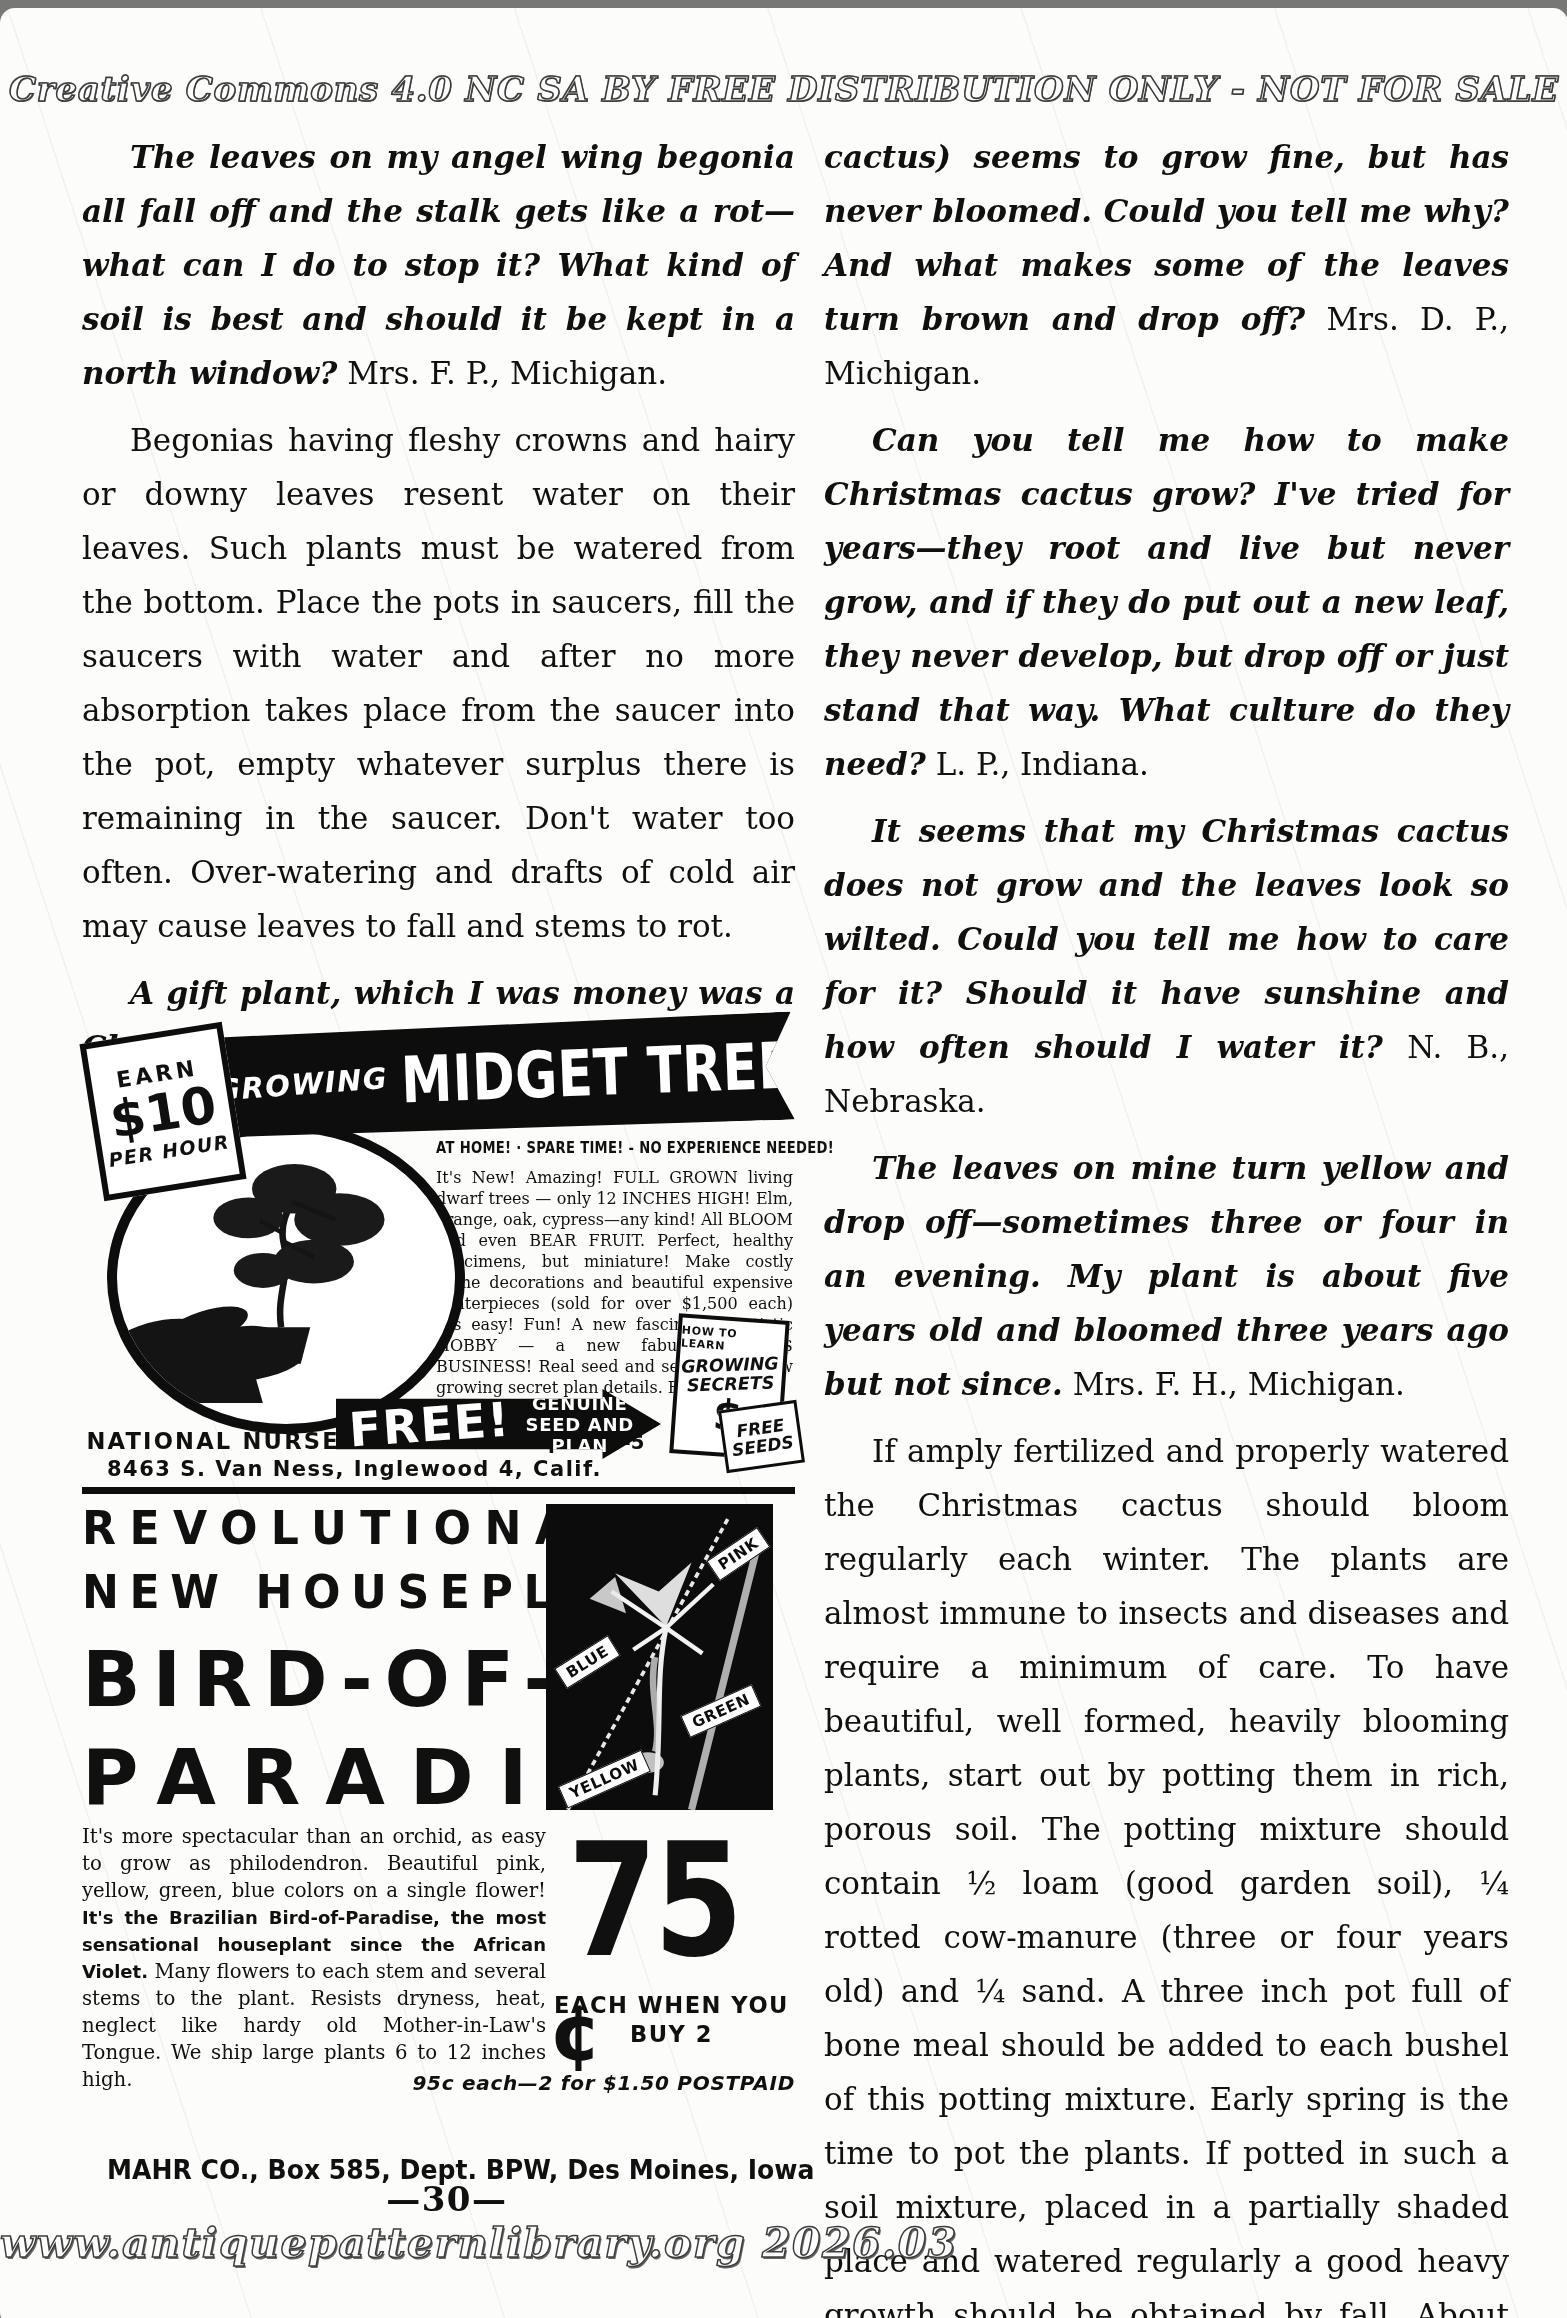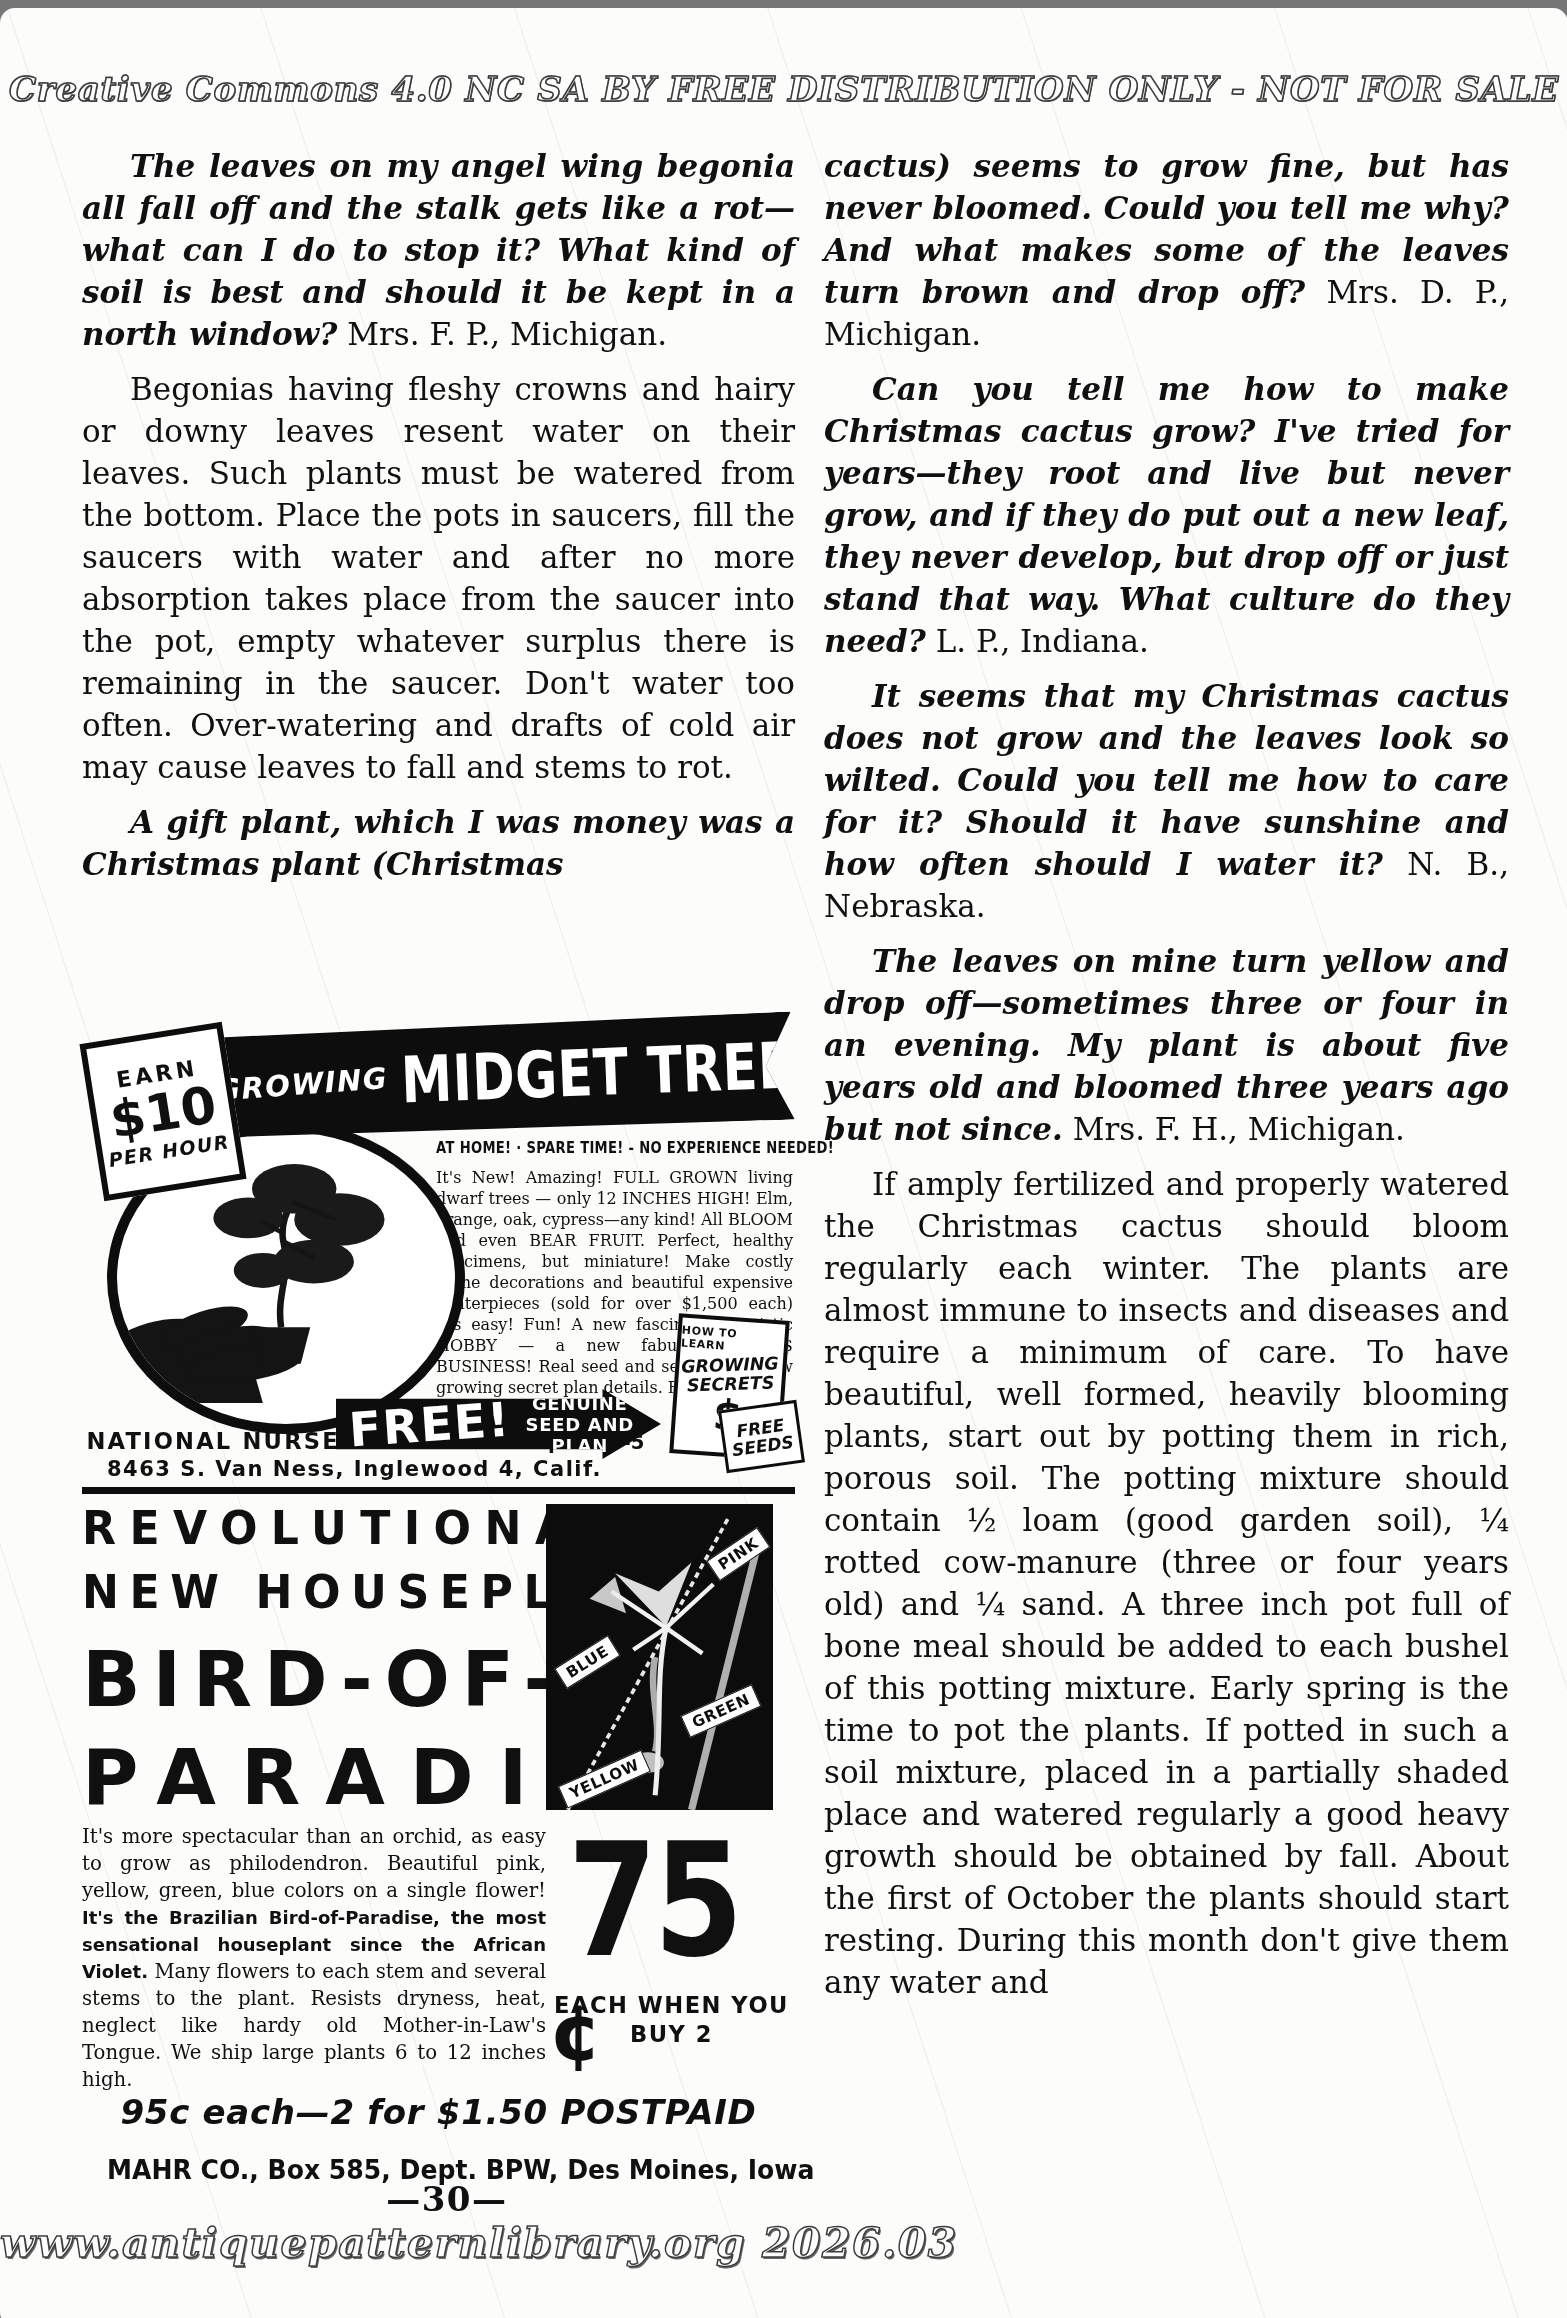--- a/index.html
+++ b/index.html
@@ -35,22 +35,22 @@
     position:absolute;top:2211px;left:0;width:100%;
     text-align:left;
     font-style:italic;font-weight:bold;
     font-size:41px;letter-spacing:1.5px;
     color:#fdfdfd;
     -webkit-text-stroke:1.5px #3c3c3c;
     text-shadow:1.5px 1.5px 0 #666;
   }
   
   .col{
-    position:absolute;top:137px;
-    font-size:31px;line-height:42px;
+    position:absolute;top:122px;
+    font-size:31px;line-height:54px;
     text-align:justify;
   }
   .col-left{left:82px;width:713px;}
   .col-right{left:824px;width:685px;}
   .col p{margin:0 0 13px 0;}
   .col p.indent{text-indent:48px;}
   .q{font-weight:bold;font-style:italic;}
   .q .attr{font-weight:normal;font-style:normal;}
   .a{font-weight:normal;}
   
@@ -184,22 +184,22 @@
   .bp-price .digits{
     font-size:157px;font-weight:bold;line-height:146px;
     transform:scaleX(0.82);transform-origin:center;letter-spacing:-4.4px;
   }
   .bp-price .cent{font-size:77px;font-weight:bold;line-height:77px;margin-top:20.4px;}
   .bp-price-note{
     position:absolute;left:472px;top:490px;width:235px;
     text-align:center;font-size:22.6px;font-weight:bold;line-height:29px;letter-spacing:1.5px;
   }
   .bp-offer{
-    position:absolute;left:0;top:591px;width:713px;text-align:center;
-    font-size:34px;font-weight:bold;font-style:italic;letter-spacing:0.7px;
+    position:absolute;left:0;top:570px;width:713px;text-align:right;
+    font-size:20px;font-weight:bold;font-style:italic;letter-spacing:0.7px;
   }
   .bp-guarantee{
     position:absolute;left:0;top:620px;width:713px;text-align:center;
     font-size:22.6px;font-weight:bold;font-style:italic;letter-spacing:0.7px;
   }
   .bp-company{
     position:absolute;left:0;top:653px;width:713px;text-align:center;
     font-size:27px;font-weight:bold;white-space:nowrap;
     transform:scaleX(0.93);transform-origin:center;
   }

